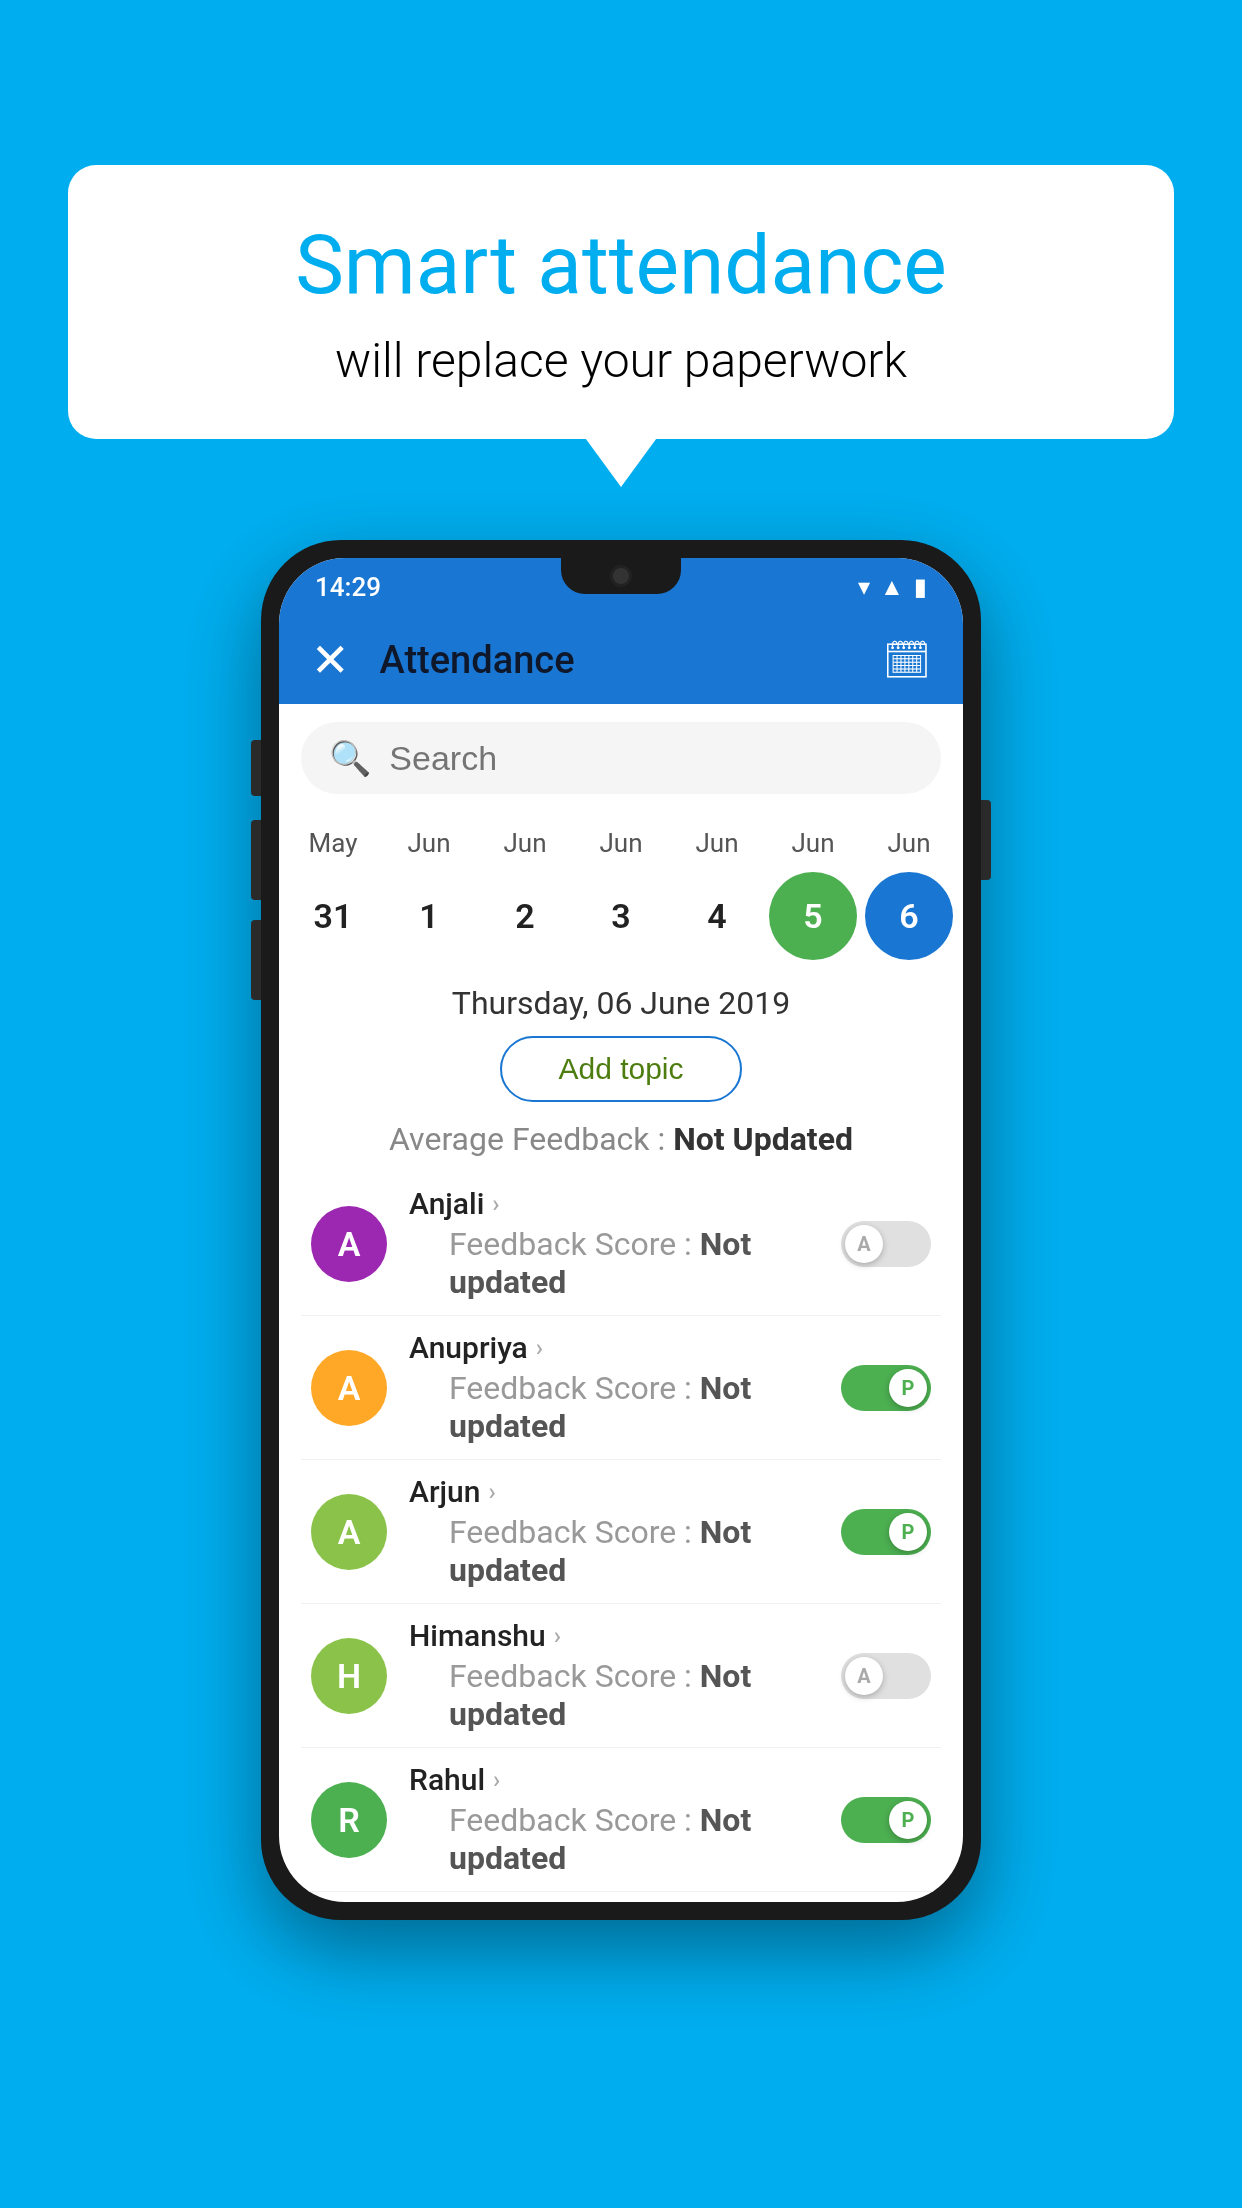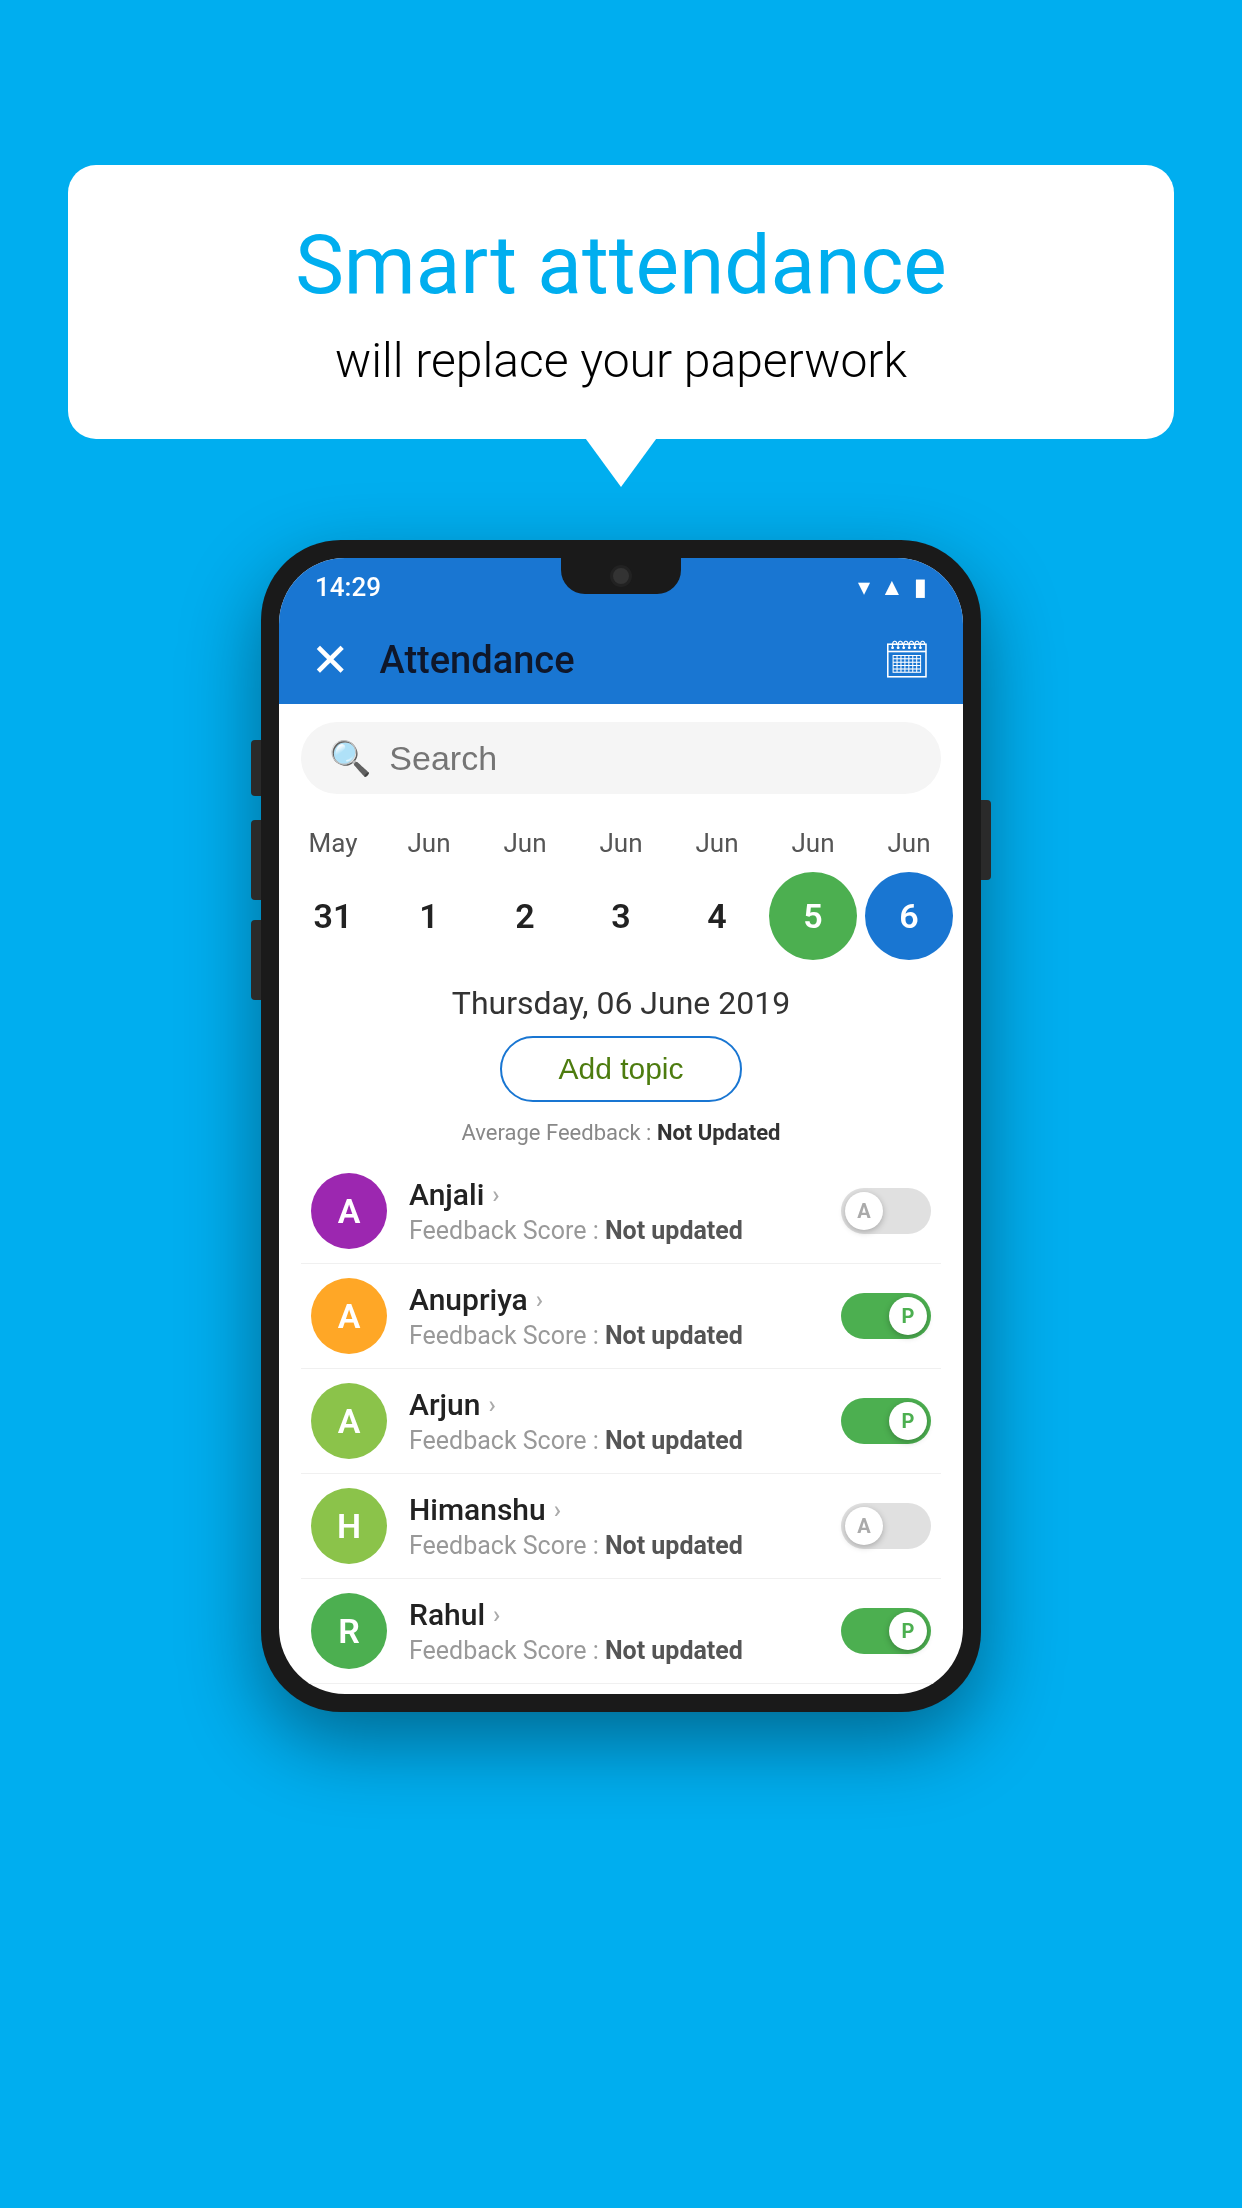--- a/index.html
+++ b/index.html
@@ -253,21 +253,21 @@
       border-radius: 40px;
       padding: 14px 56px;
       font-size: 30px;
       cursor: pointer;
       width: fit-content;
     }
 
     .avg-feedback {
       text-align: center;
       color: #888;
-      font-size: 22px;
+      font-size: 32px;
       margin-bottom: 14px;
     }
 
     .avg-feedback strong {
       color: #333;
     }
 
     
     .student-list {
       padding-bottom: 10px;
@@ -306,23 +306,24 @@
       align-items: center;
       gap: 8px;
     }
 
     .chevron {
       color: #aaa;
       font-size: 24px;
     }
 
     .feedback-score {
-      font-size: 25px;
+      font-size: 32px;
       color: #999;
       margin-top: 4px;
+      margin-left: 40px;
     }
 
     .feedback-score strong {
       color: #555;
     }
 
     
     .toggle-container {
       position: relative;
       width: 90px;

